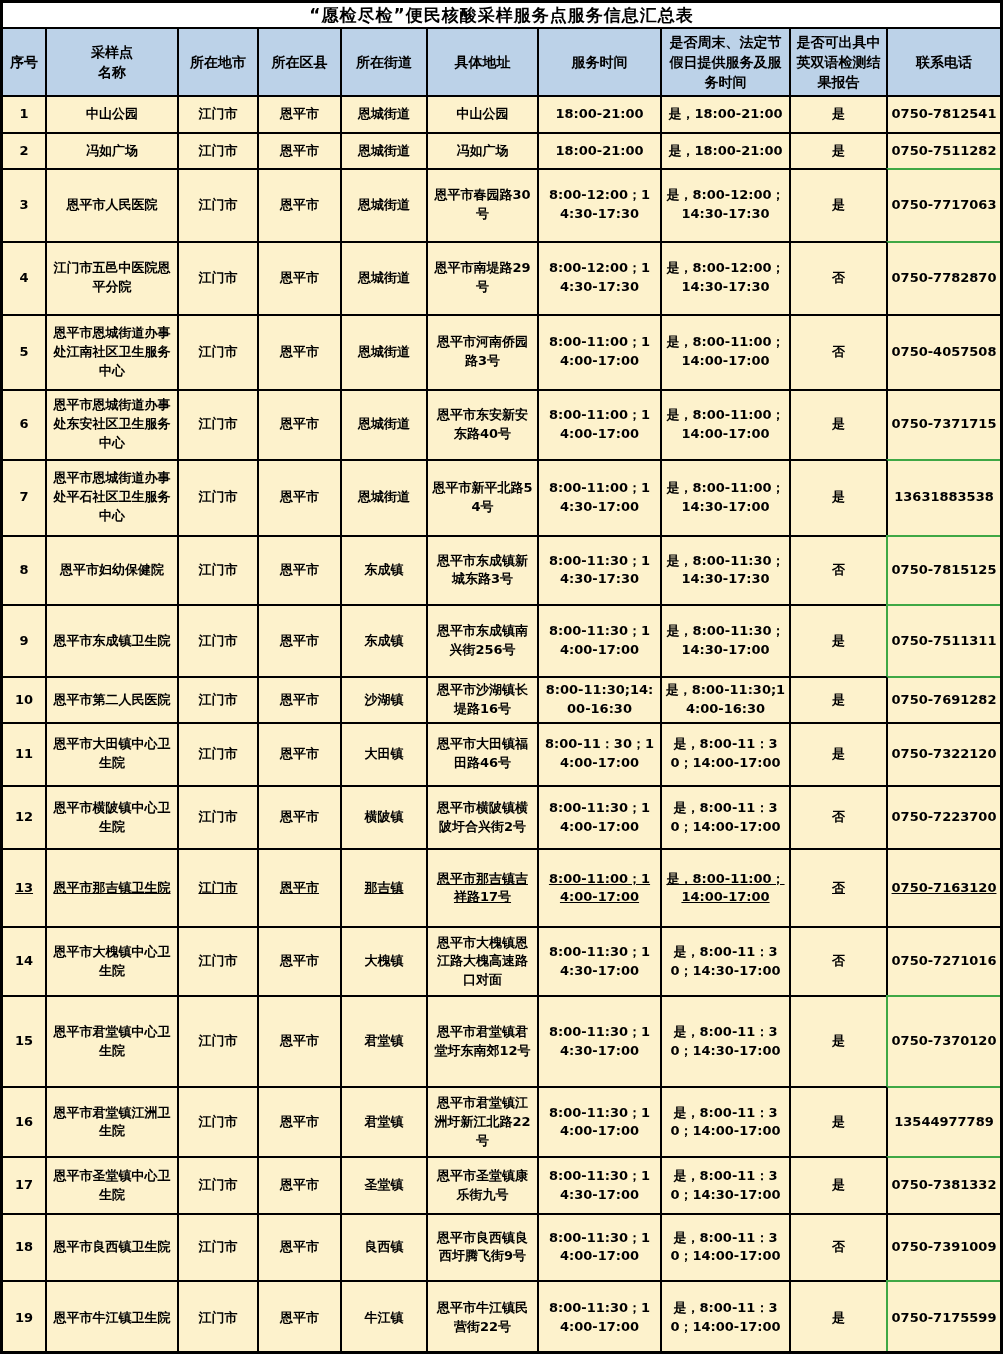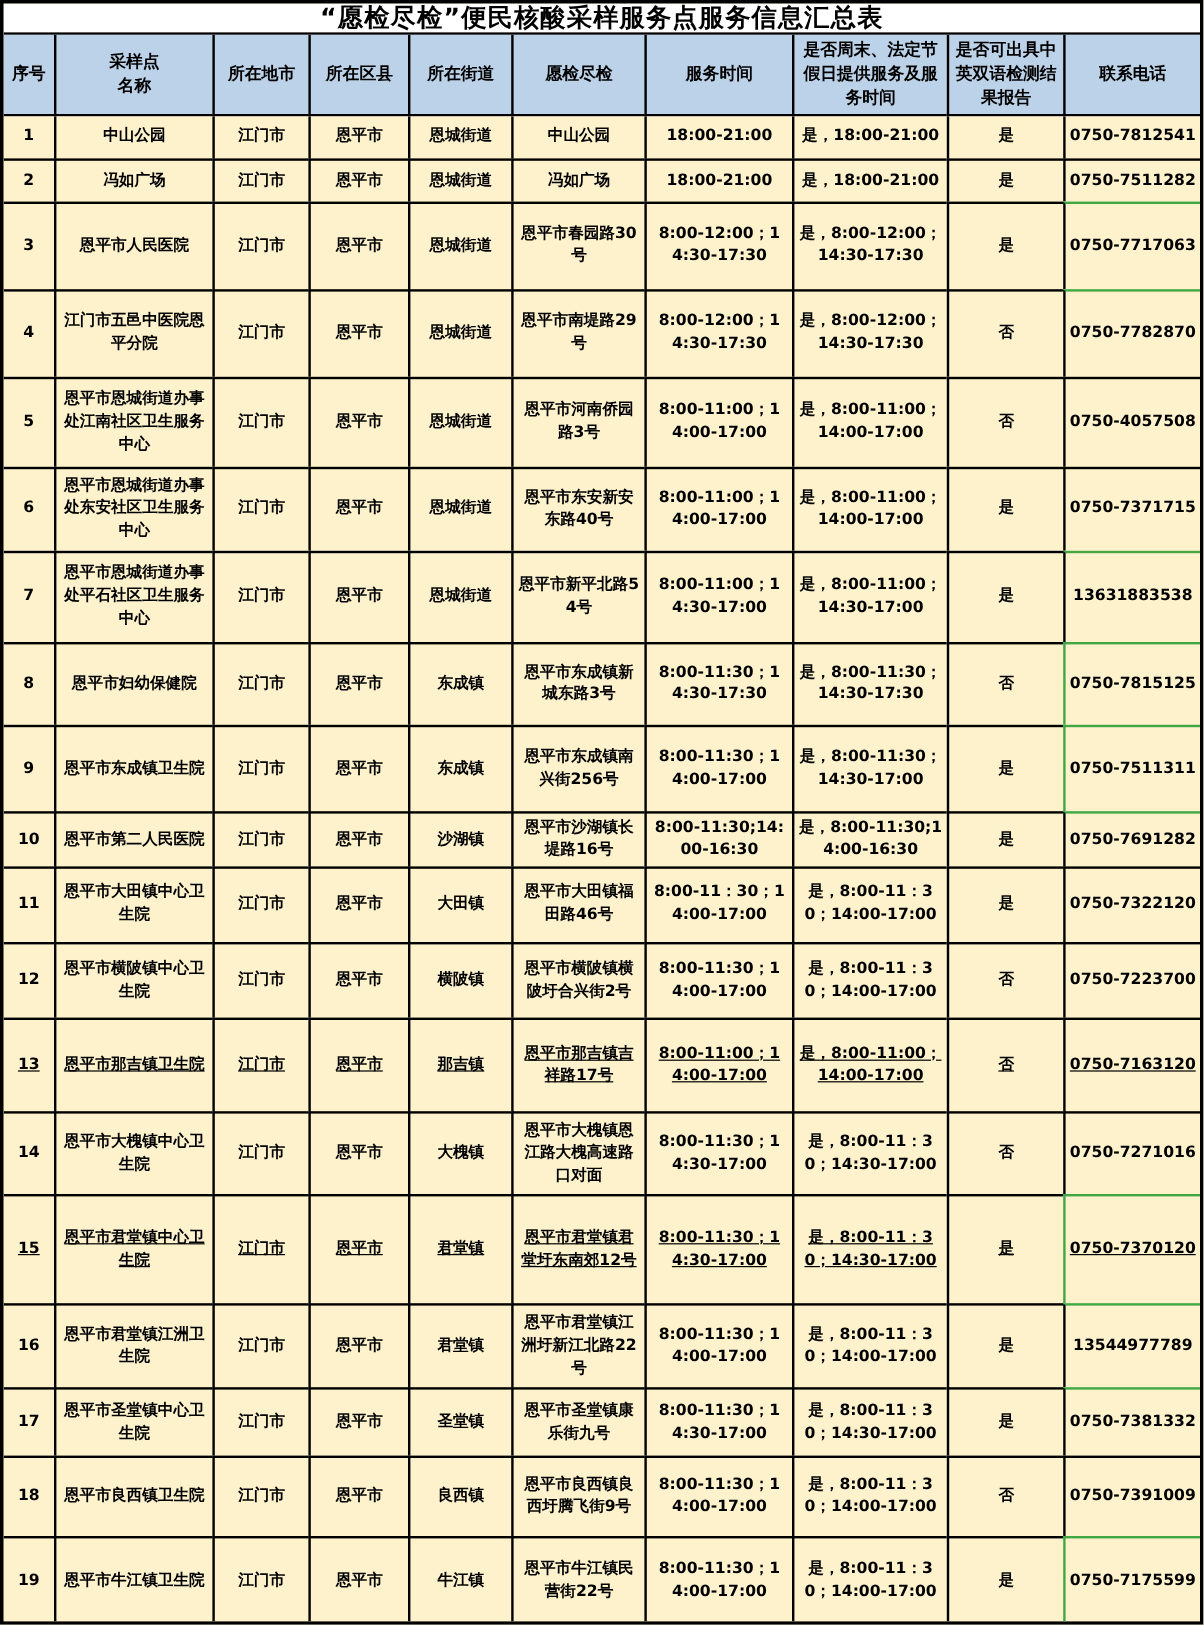--- a/index.html
+++ b/index.html
@@ -13,21 +13,21 @@
   body{font-family:"DejaVu Sans","Liberation Sans",sans-serif;color:#000;}
   .sheet{
     width:1003px;height:1354px;box-sizing:border-box;
     border:3px solid var(--grid);
     background:var(--body-bg);
     overflow:hidden;
   }
   .title-bar{
     height:24px;background:var(--title-bg);
     display:flex;align-items:center;justify-content:center;
-    font-size:21px;font-weight:700;letter-spacing:1px;
+    font-size:17px;font-weight:700;letter-spacing:1px;
     border-bottom:2px solid var(--grid);
   }
   table{
     width:997px;height:1325px;table-layout:fixed;
     border-collapse:separate;border-spacing:0;
   }
   th,td{
     box-sizing:border-box;
     text-align:center;vertical-align:middle;
     padding:1px 3px;
@@ -70,21 +70,21 @@
       <col style="width:114px">
     </colgroup>
     <thead>
       <tr style="height:68px">
         <th>序号</th>
         <th>采样点
 名称</th>
         <th>所在地市</th>
         <th>所在区县</th>
         <th>所在街道</th>
-        <th>愿检尽检</th>
+        <th>具体地址</th>
         <th>服务时间</th>
         <th>是否周末、法定节假日提供服务及服务时间</th>
         <th>是否可出具中英双语检测结果报告</th>
         <th>联系电话</th>
       </tr>
     </thead>
     <tbody id="table-body">
         <tr style="height: 35px;">
           <td class="num">1</td>
           <td>中山公园</td>
@@ -246,21 +246,21 @@
           <td>恩平市大槐镇中心卫生院</td>
           <td>江门市</td>
           <td>恩平市</td>
           <td>大槐镇</td>
           <td>恩平市大槐镇恩江路大槐高速路口对面</td>
           <td class="num">8:00-11:30；14:30-17:00</td>
           <td>是，8:00-11：30；14:30-17:00</td>
           <td>否</td>
           <td class="num">0750-7271016</td>
         </tr>
-        <tr style="height: 90px; text-decoration: underline;">
+        <tr style="height: 90px;">
           <td class="num">15</td>
           <td>恩平市君堂镇中心卫生院</td>
           <td>江门市</td>
           <td>恩平市</td>
           <td>君堂镇</td>
           <td>恩平市君堂镇君堂圩东南郊12号</td>
           <td class="num">8:00-11:30；14:30-17:00</td>
           <td>是，8:00-11：30；14:30-17:00</td>
           <td>是</td>
           <td class="num g-top g-left">0750-7370120</td>

